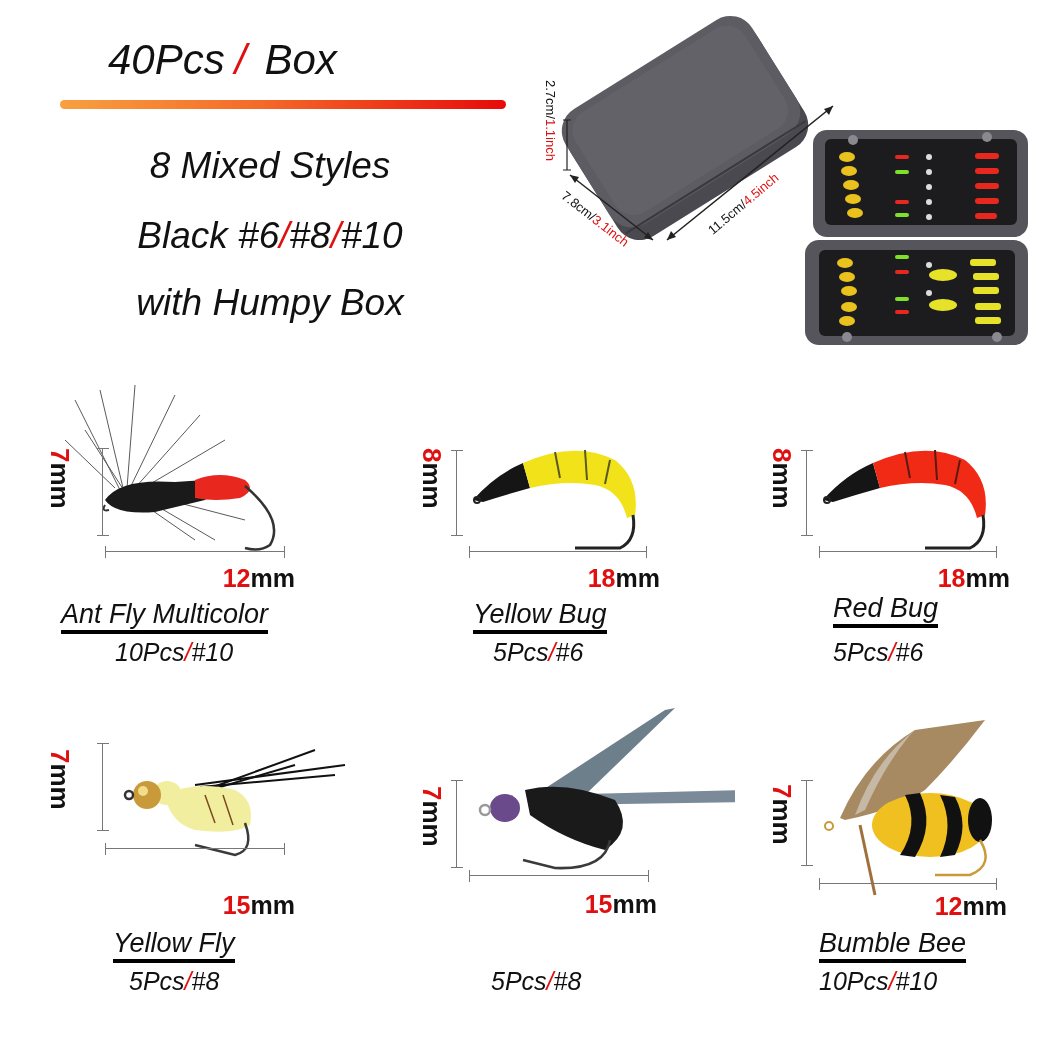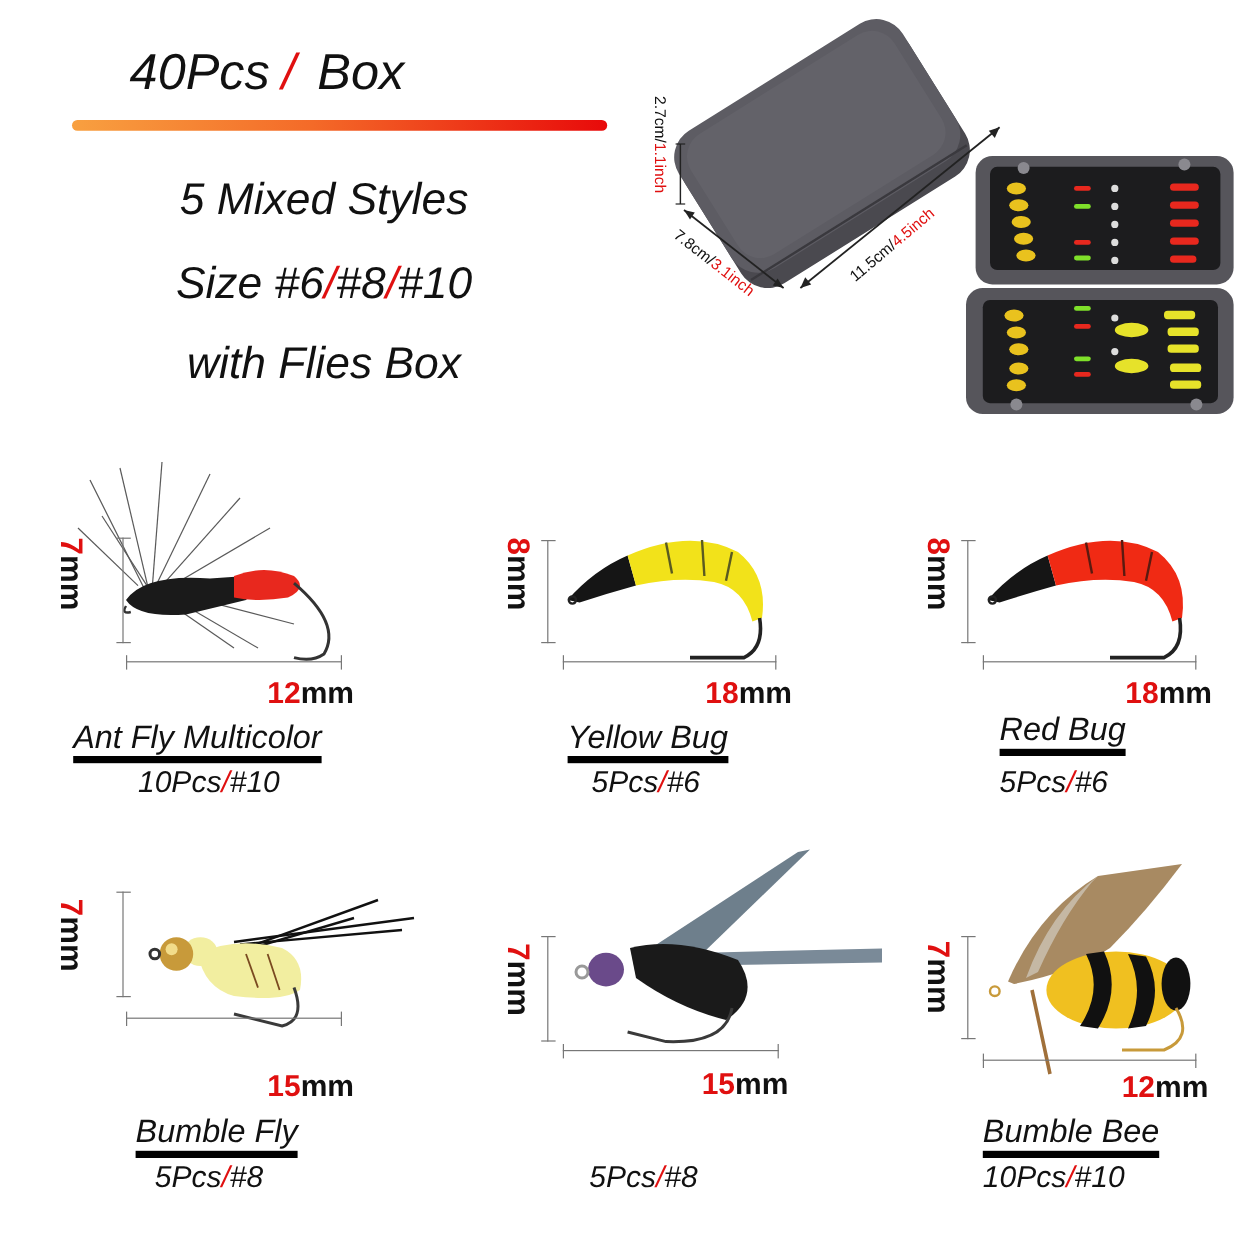--- a/index.html
+++ b/index.html
@@ -18,37 +18,37 @@
   .vruler{position:absolute;width:12px;border-left:0;}
   .vruler .line{position:absolute;left:5px;top:0;bottom:0;width:1px;background:#777;}
   .vruler .cap{position:absolute;left:0;width:12px;height:1px;background:#777;}
   .hruler{position:absolute;height:12px;}
   .hruler .line{position:absolute;top:5px;left:0;right:0;height:1px;background:#777;}
   .hruler .cap{position:absolute;top:0;width:1px;height:12px;background:#777;}
   .vlabel{position:absolute;font-size:26px;font-weight:bold;transform:rotate(90deg);transform-origin:left top;white-space:nowrap;}
   .vlabel .n{color:#e01010;}
   .mmlabel{position:absolute;font-size:25px;font-weight:bold;white-space:nowrap;text-align:right;}
   .mmlabel .n{color:#e01010;}
-  .name{position:absolute;font-size:27px;font-style:italic;white-space:nowrap;text-align:center;border-bottom:6px solid #000000;line-height:32px;}
+  .name{position:absolute;font-size:27px;font-style:italic;white-space:nowrap;text-align:center;border-bottom:4px solid #000000;line-height:32px;}
   .count{position:absolute;font-size:25px;font-style:italic;white-space:nowrap;text-align:center;}
   .count .s{color:#e01010;}
 </style>
 </head>
 <body>
 
 <div id="title" class="abs">
   <span>40Pcs</span><span class="sep">/</span><span>Box</span>
 </div>
 <div id="title-bar" class="abs"></div>
 
-<div class="abs subline" style="top:145px;">5 Mixed Styles</div>
+<div class="abs subline" style="top:145px;">8 Mixed Styles</div>
 <div class="abs subline" style="top:215px;">
-  <span>Size </span><span>#6</span><span class="s">/</span><span>#8</span><span class="s">/</span><span>#10</span>
-</div>
-<div class="abs subline" style="top:282px;">with Flies Box</div>
+  <span>Black </span><span>#6</span><span class="s">/</span><span>#8</span><span class="s">/</span><span>#10</span>
+</div>
+<div class="abs subline" style="top:282px;">with Humpy Box</div>
 
 <svg class="abs" style="left:555px;top:8px;" width="260" height="235">
   <g transform="rotate(-32 130 120)">
     <rect x="20" y="55" width="220" height="140" rx="26" fill="#4a494f"></rect>
     <rect x="20" y="45" width="220" height="135" rx="26" fill="#5d5c63"></rect>
     <rect x="30" y="52" width="200" height="118" rx="22" fill="#636269"></rect>
     <line x1="24" y1="178" x2="236" y2="178" stroke="#3a393e" stroke-width="2"></line>
   </g>
 </svg>
 
@@ -253,21 +253,21 @@
       <div class="cap" style="top:0"></div>
       <div class="cap" style="bottom:0"></div>
     </div>
   <div class="vlabel" style="left:30px;top:44px;"><span class="n">7</span><span>mm</span></div>
   <div class="hruler" style="left:60px;top:138px;width:180px;">
       <div class="line"></div>
       <div class="cap" style="left:0"></div>
       <div class="cap" style="right:0"></div>
     </div>
   <div class="mmlabel" style="left:50px;top:186px;width:200px;"><span class="n">15</span><span>mm</span></div>
-  <div class="name" style="left:68px;top:222px;">Bumble Fly</div>
+  <div class="name" style="left:68px;top:222px;">Yellow Fly</div>
   <div class="count" style="left:84px;top:262px;"><span>5Pcs</span><span class="s">/</span><span>#8</span></div>
 </div>
 
 <div class="card" style="left:405px;top:690px;">
   <svg class="fly-area" width="360" height="200">
     <path d="M130,105 L260,20 L270,18 L180,105 Z" fill="#6e7f8c"></path>
     <path d="M140,105 L345,100 L340,112 L150,115 Z" fill="#7a8a98"></path>
     <path d="M120,100 Q160,90 210,110 Q230,140 200,160 Q160,150 125,125 Z" fill="#1a1a1a"></path>
     <ellipse cx="100" cy="118" rx="15" ry="14" fill="#6a4a8a"></ellipse>
     <circle cx="80" cy="120" r="5" fill="none" stroke="#999" stroke-width="2.5"></circle>

